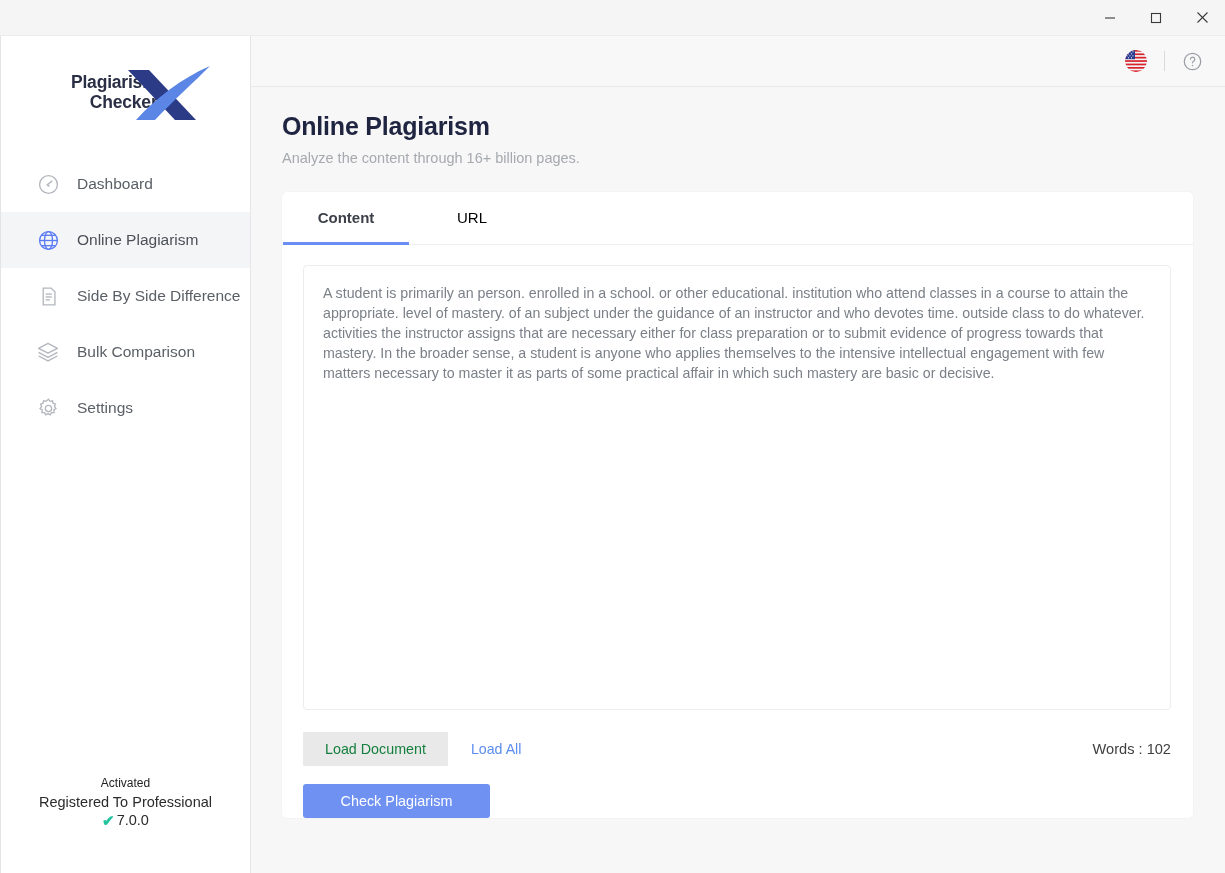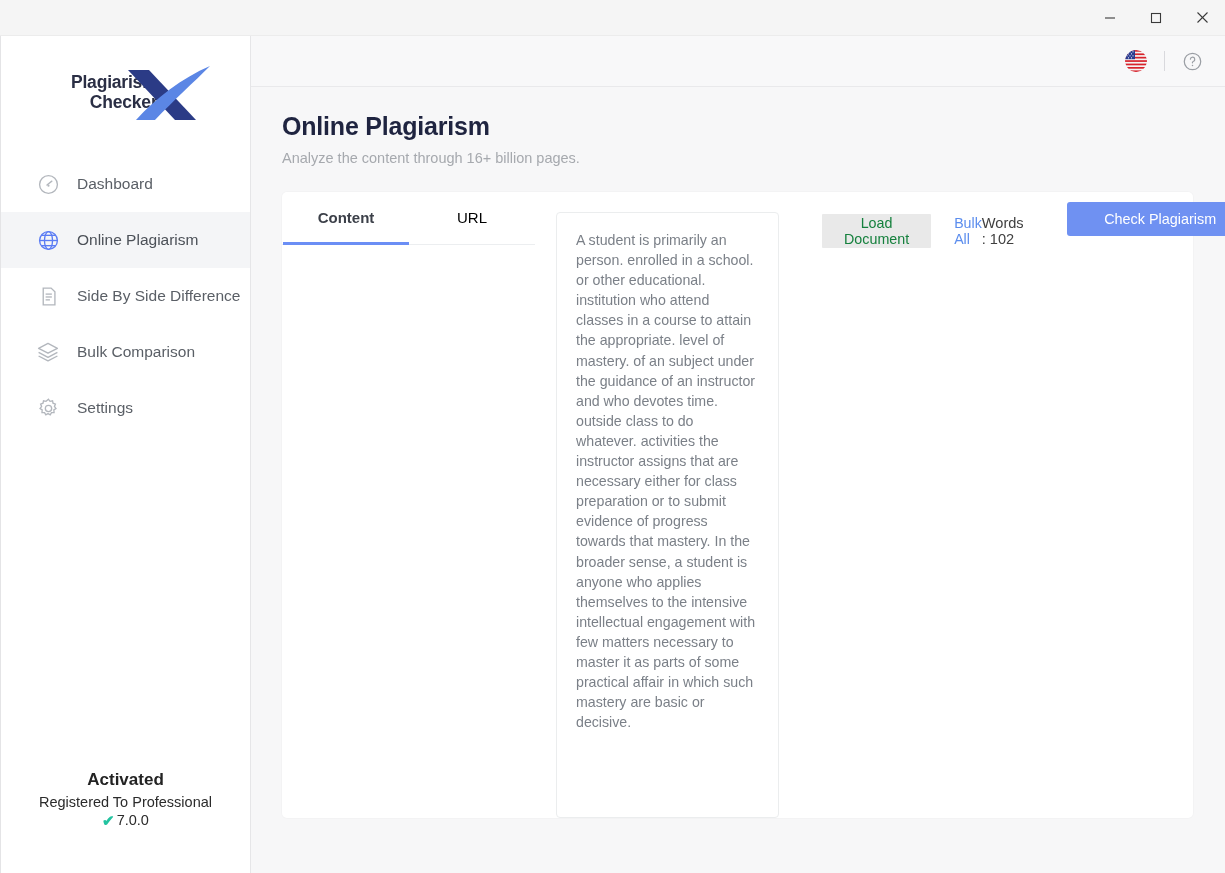--- a/index.html
+++ b/index.html
@@ -83,21 +83,21 @@
   .nav-item.active { background: #f4f5f7; }
   .nav-item.active .nav-ico { color: #5b7cf4; }
   .nav-item.active .nav-label { color: #4c5158; }
 
   .license {
     position: absolute;
     left: 0; right: 0; bottom: 45px;
     text-align: center;
     color: #232323;
   }
-  .license .lic-title { font-size: 17px; font-weight: bold; margin-bottom: 4px; }
+  .license .lic-title { font-size: 12px; font-weight: normal; margin-bottom: 4px; }
   .license .lic-sub { font-size: 14.5px; color: #2b2b2b; }
   .license .lic-ver {
     margin-top: 2px;
     font-size: 14.5px; color: #2b2b2b;
     display: flex; align-items: center; justify-content: center; gap: 2px;
   }
   .check-ico { color: #23c3a0; font-size: 15px; font-weight: bold; line-height: 1; }
 
   
   .main {
@@ -124,21 +124,21 @@
     letter-spacing: -0.2px;
   }
   .page-sub { margin-top: 9px; font-size: 14.5px; color: #a6a9ae; }
 
   .card {
     margin: 26px 32px 0 31px;
     background: #ffffff;
     border-radius: 5px;
     flex: 0 0 auto;
     height: 626px;
-    display: flex; flex-direction: row;
+    display: flex; flex-direction: column;
     box-shadow: 0 0 0 1px rgba(0,0,0,0.015);
   }
 
   .tabs {
     display: flex;
     border-bottom: 1px solid #eceef0;
     padding: 0 0 0 1px;
     height: 53px; min-height: 53px;
   }
   .tab {
@@ -378,21 +378,21 @@
           <div class="tab active">Content</div>
           <div class="tab">URL</div>
         </div>
 
         <div class="textarea-wrap">
           <textarea class="textarea" placeholder="Enter your content here" style="">A student is primarily an person. enrolled in a school. or other educational. institution who attend classes in a course to attain the appropriate. level of mastery. of an subject under the guidance of an instructor and who devotes time. outside class to do whatever. activities the instructor assigns that are necessary either for class preparation or to submit evidence of progress towards that mastery. In the broader sense, a student is anyone who applies themselves to the intensive intellectual engagement with few matters necessary to master it as parts of some practical affair in which such mastery are basic or decisive.</textarea>
         </div>
 
         <div class="controls">
           <button class="btn-load">Load Document</button>
-          <span class="link-clear">Bulk All</span>
+          <span class="link-clear">Load All</span>
           <span class="words">Words : 102</span>
         </div>
 
         <div class="cta-row">
           <button class="btn-check">Check Plagiarism</button>
         </div>
 
       </div>
 
     </div>

